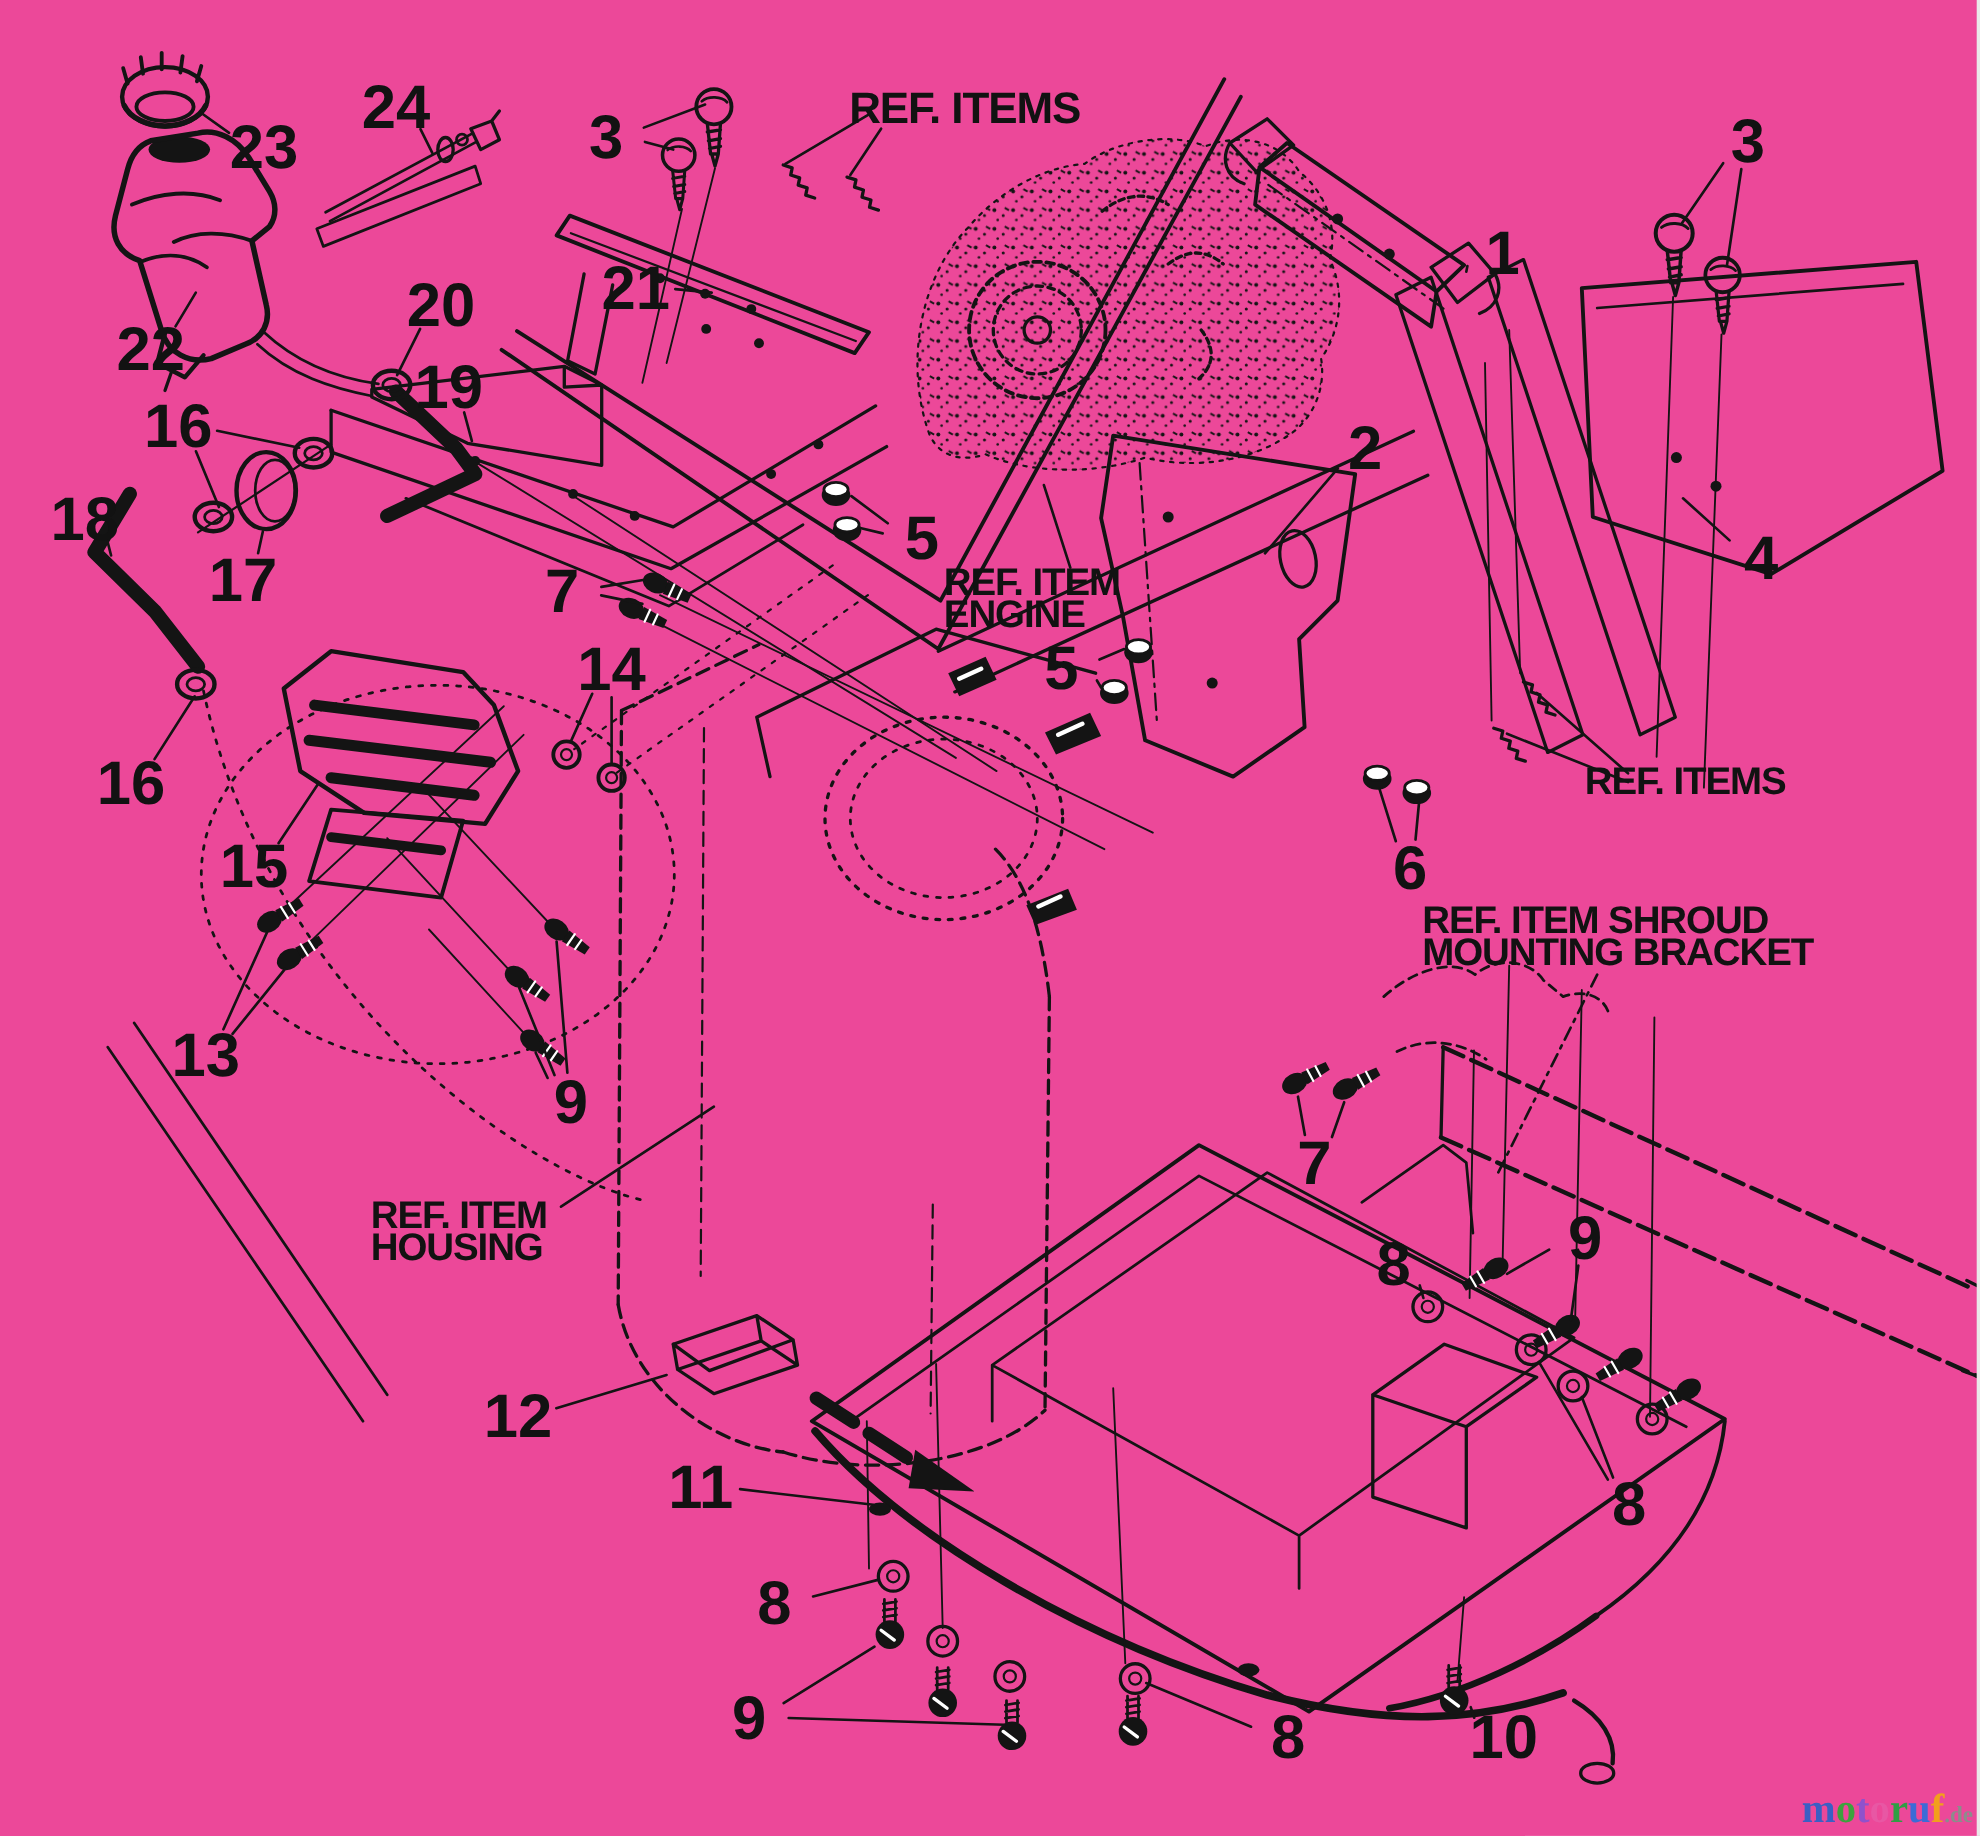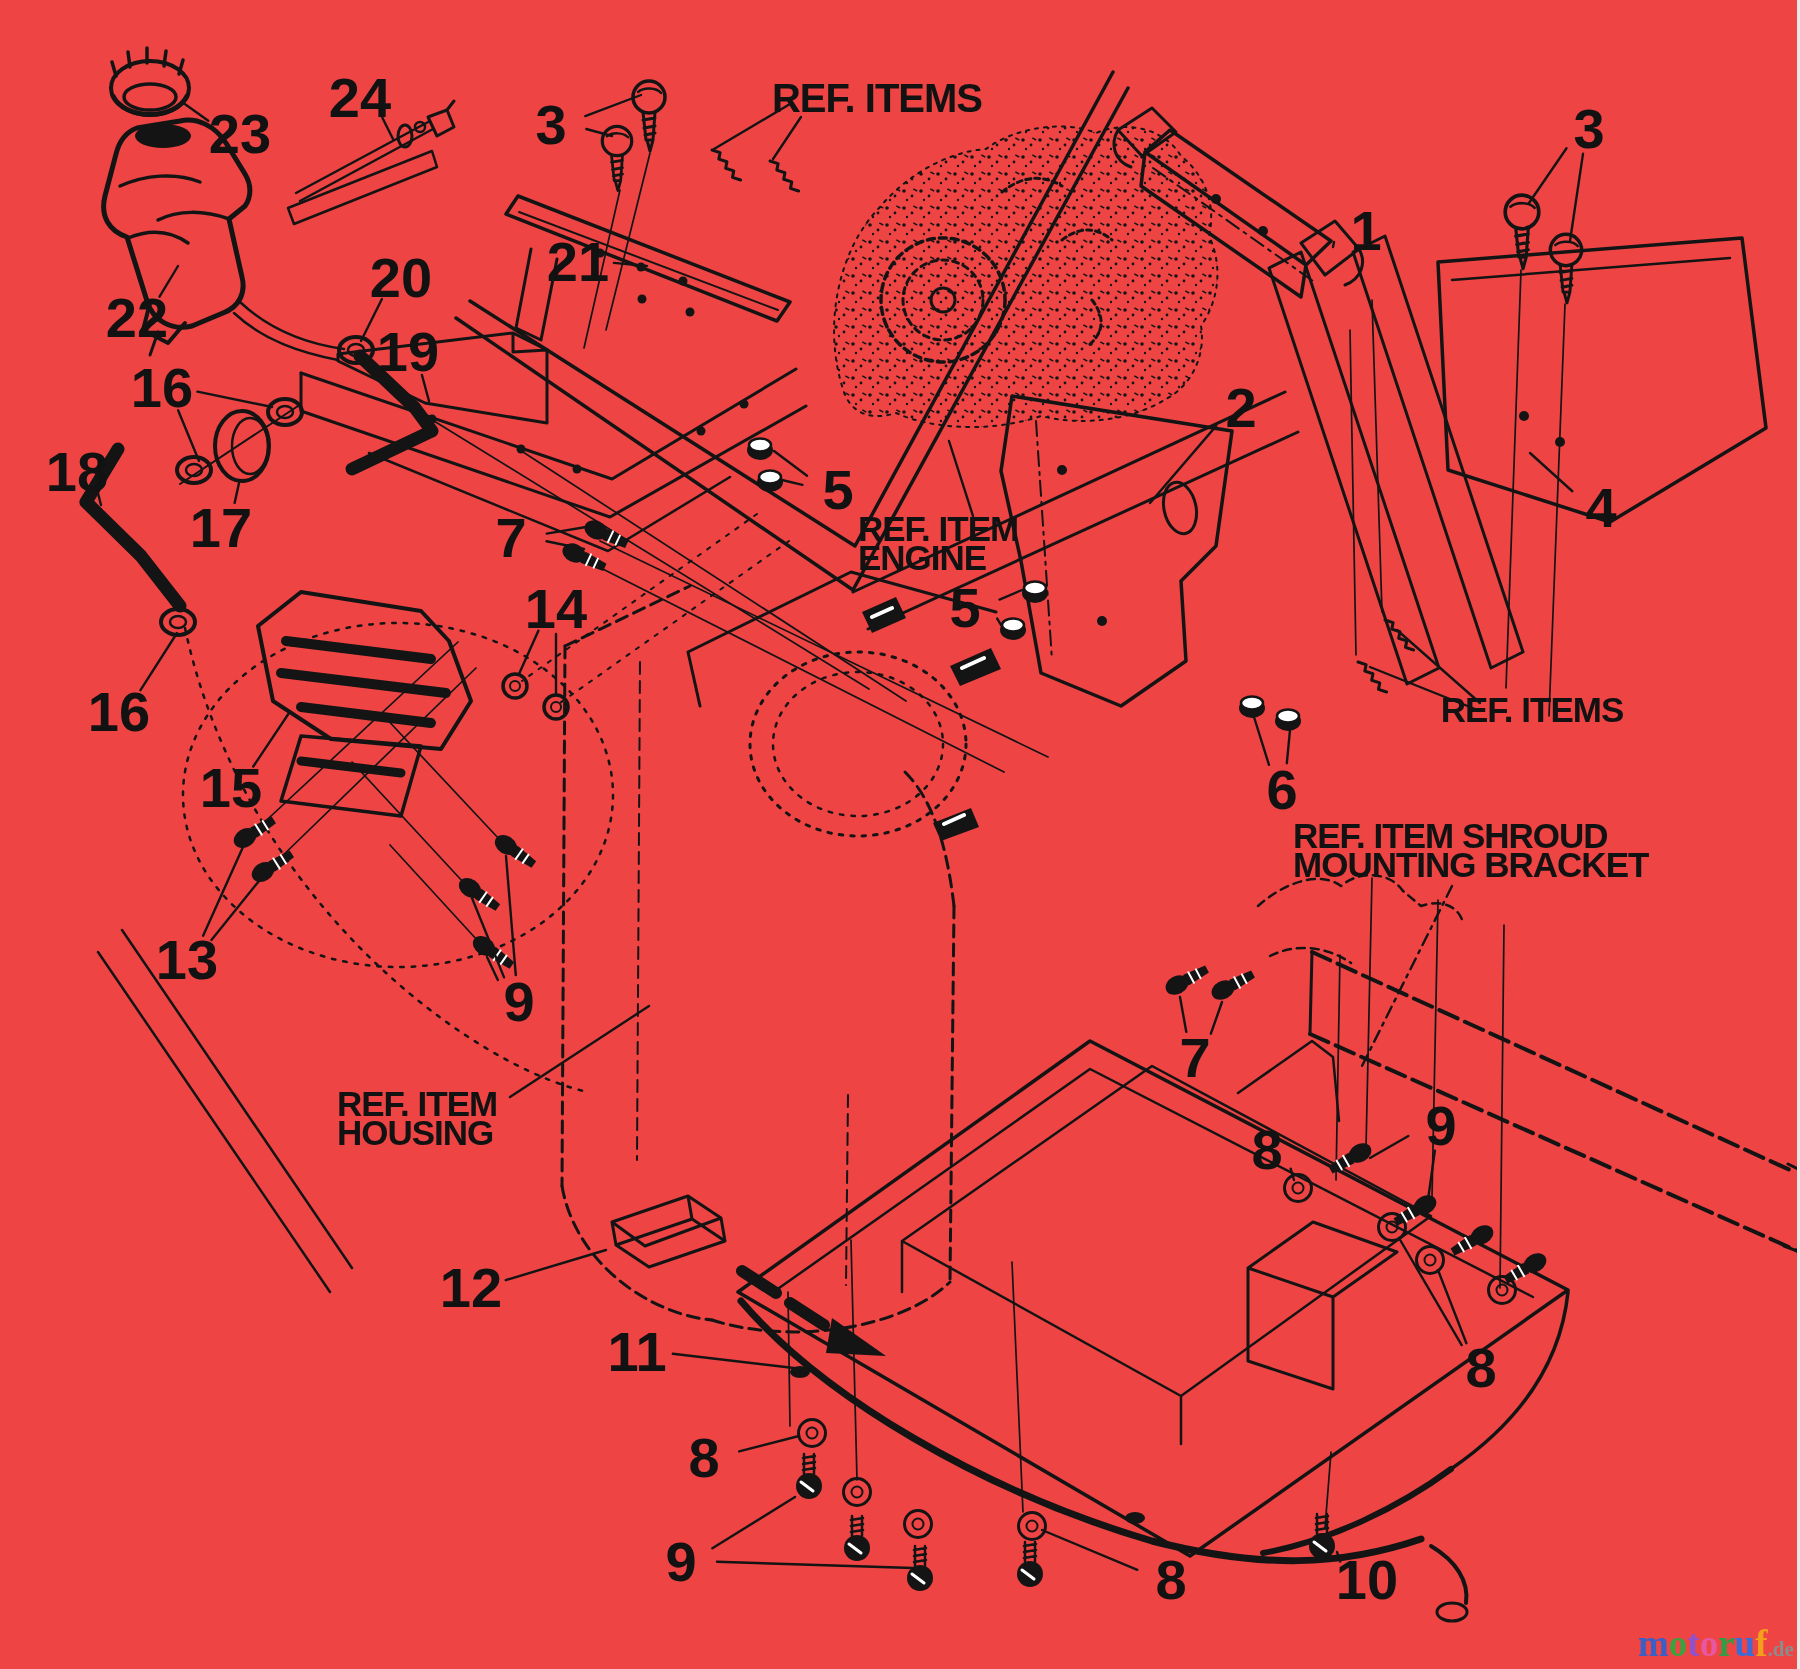--- a/index.html
+++ b/index.html
@@ -1,16 +1,16 @@
 <!DOCTYPE html>
 <html><head>
 <meta charset="utf-8">
 <style>
   html,body{margin:0;padding:0;background:#ffffff;}
-  .stage{position:relative;width:1800px;height:1669px;background:#ef4444;overflow:hidden;}
+  .stage{position:relative;width:1800px;height:1669px;background:#ec4899;overflow:hidden;}
   .stage:after{content:"";position:absolute;right:0;top:0;width:3px;height:100%;background:#e9e9e9;}
   svg{position:absolute;left:0;top:0;}
   svg *{stroke-linecap:round;stroke-linejoin:round;}
   .s2{stroke:#141414;stroke-width:2;fill:none}
   .s25{stroke:#141414;stroke-width:2.5;fill:none}
   .s3{stroke:#141414;stroke-width:3;fill:none}
   .s35{stroke:#141414;stroke-width:3.5;fill:none}
   .s4{stroke:#141414;stroke-width:4;fill:none}
   .s5{stroke:#141414;stroke-width:5;fill:none}
   .s7{stroke:#141414;stroke-width:7;fill:none}

